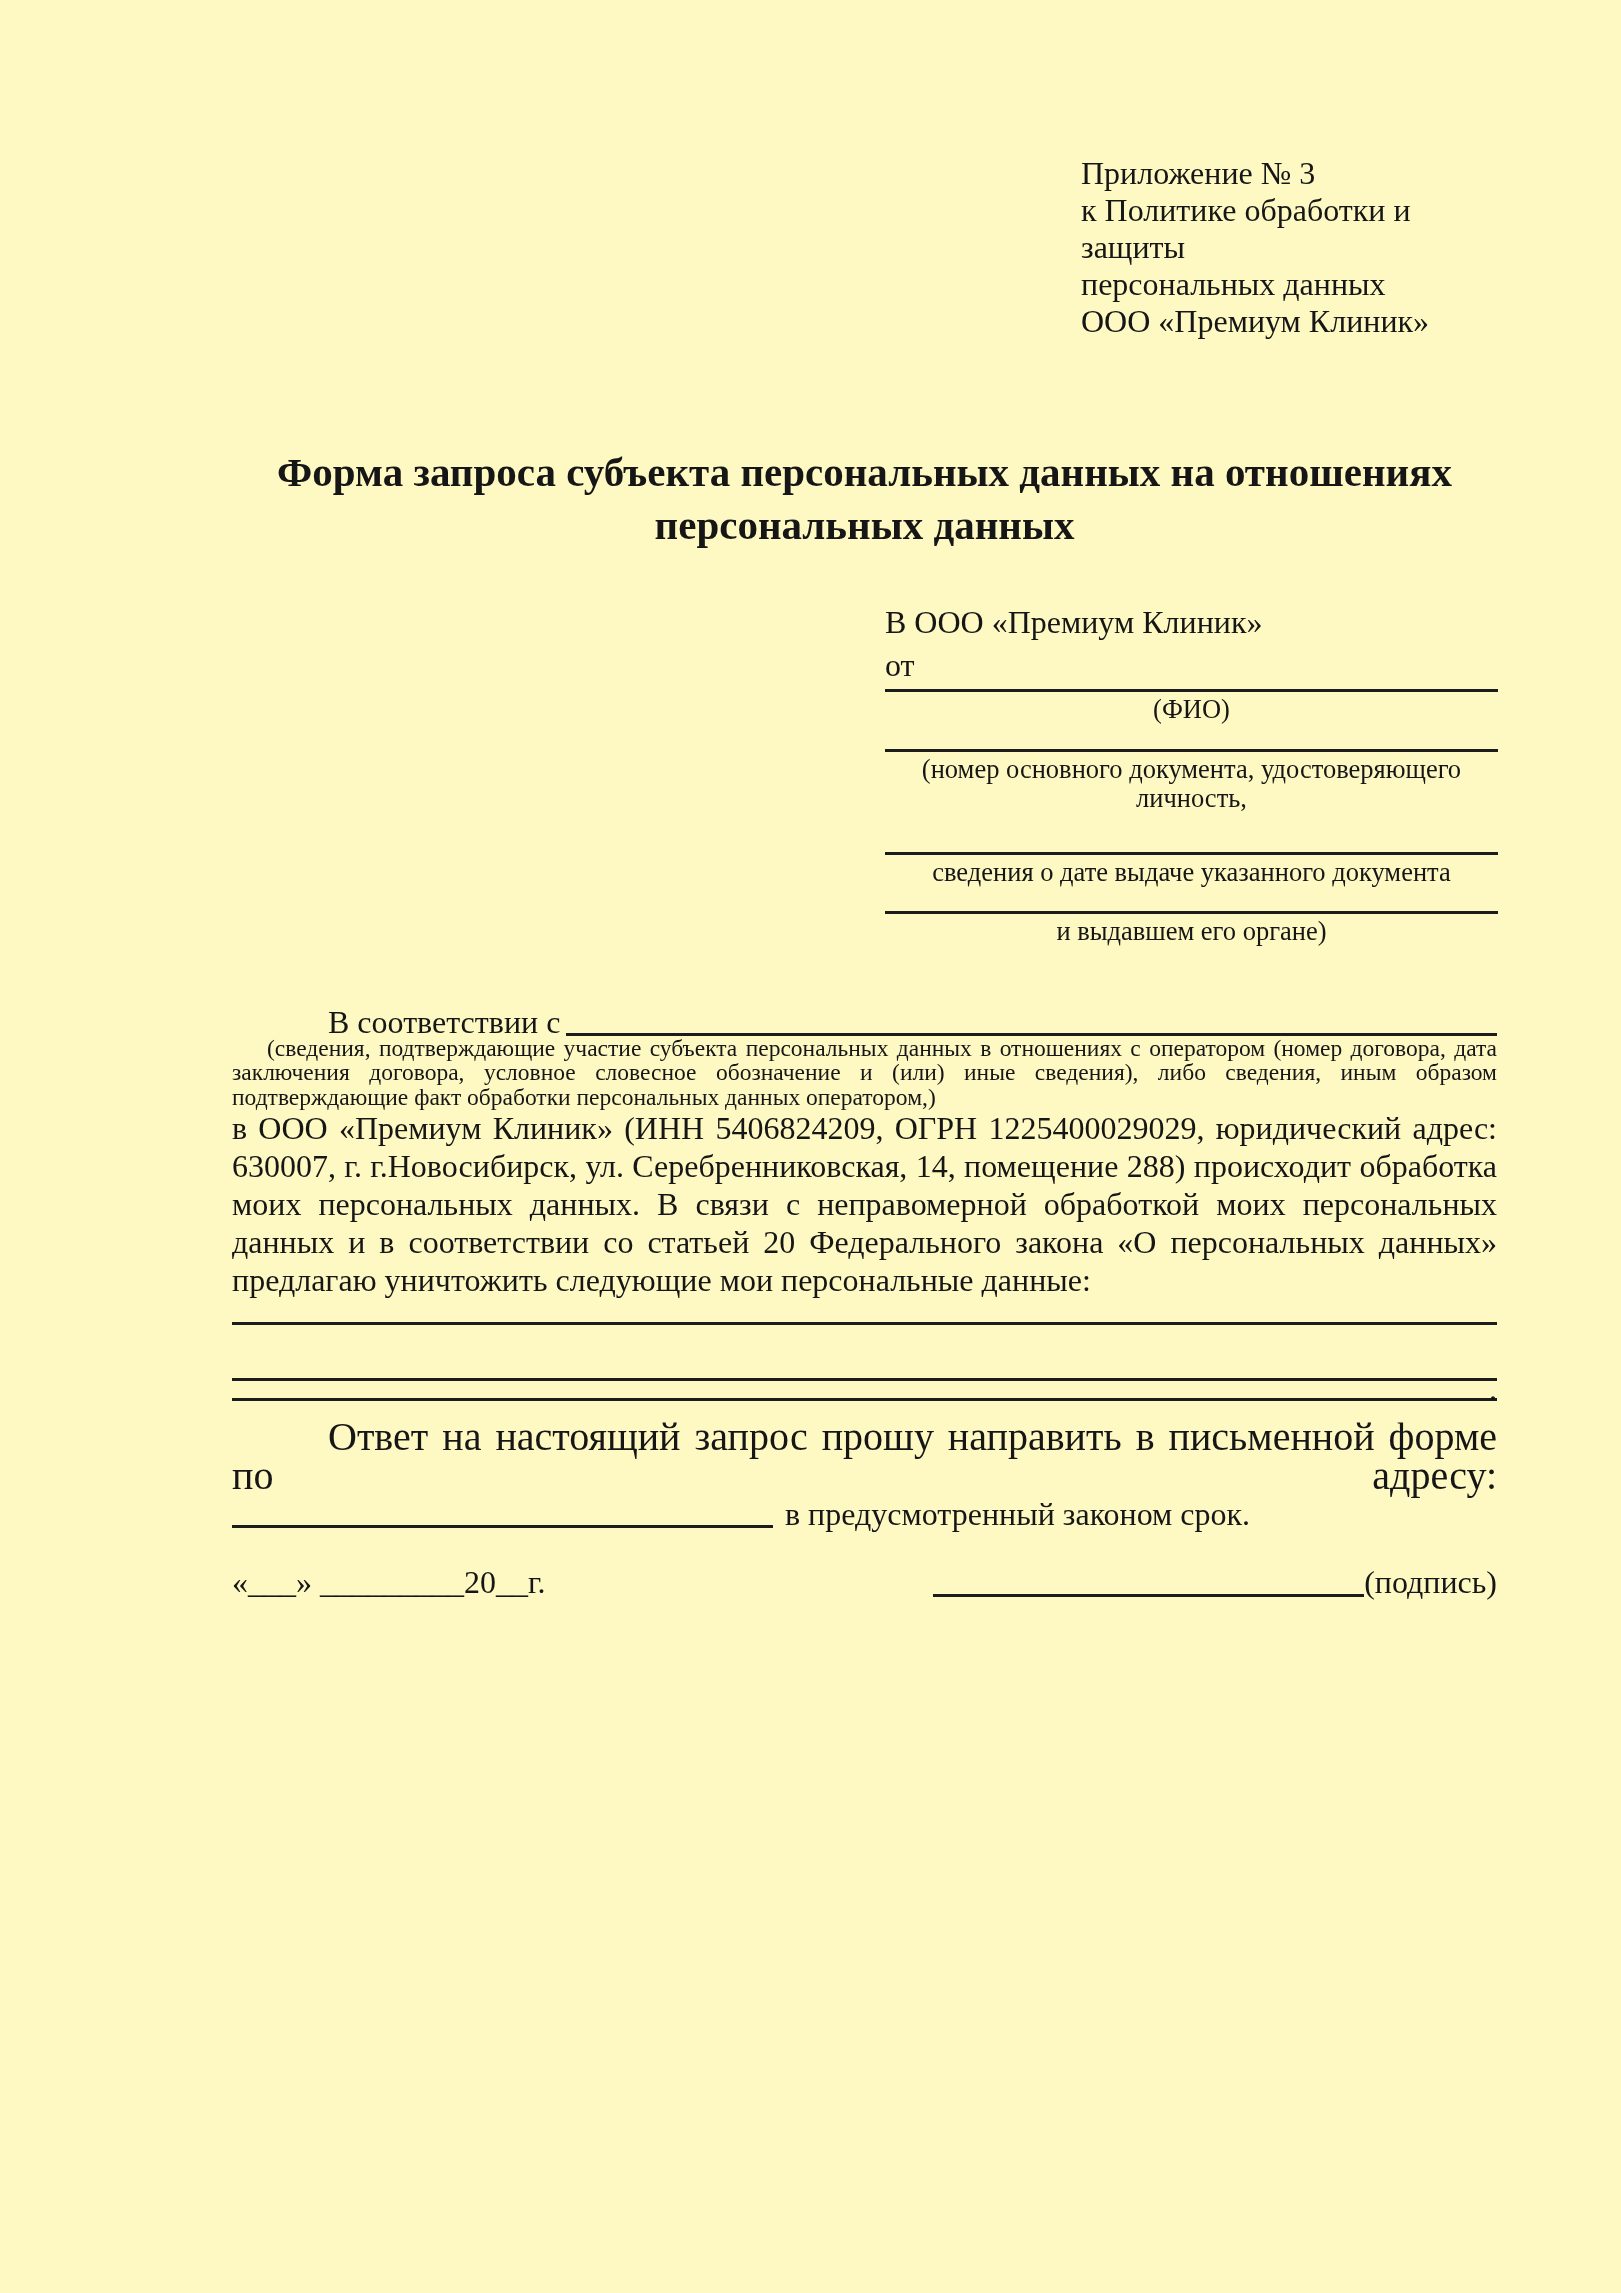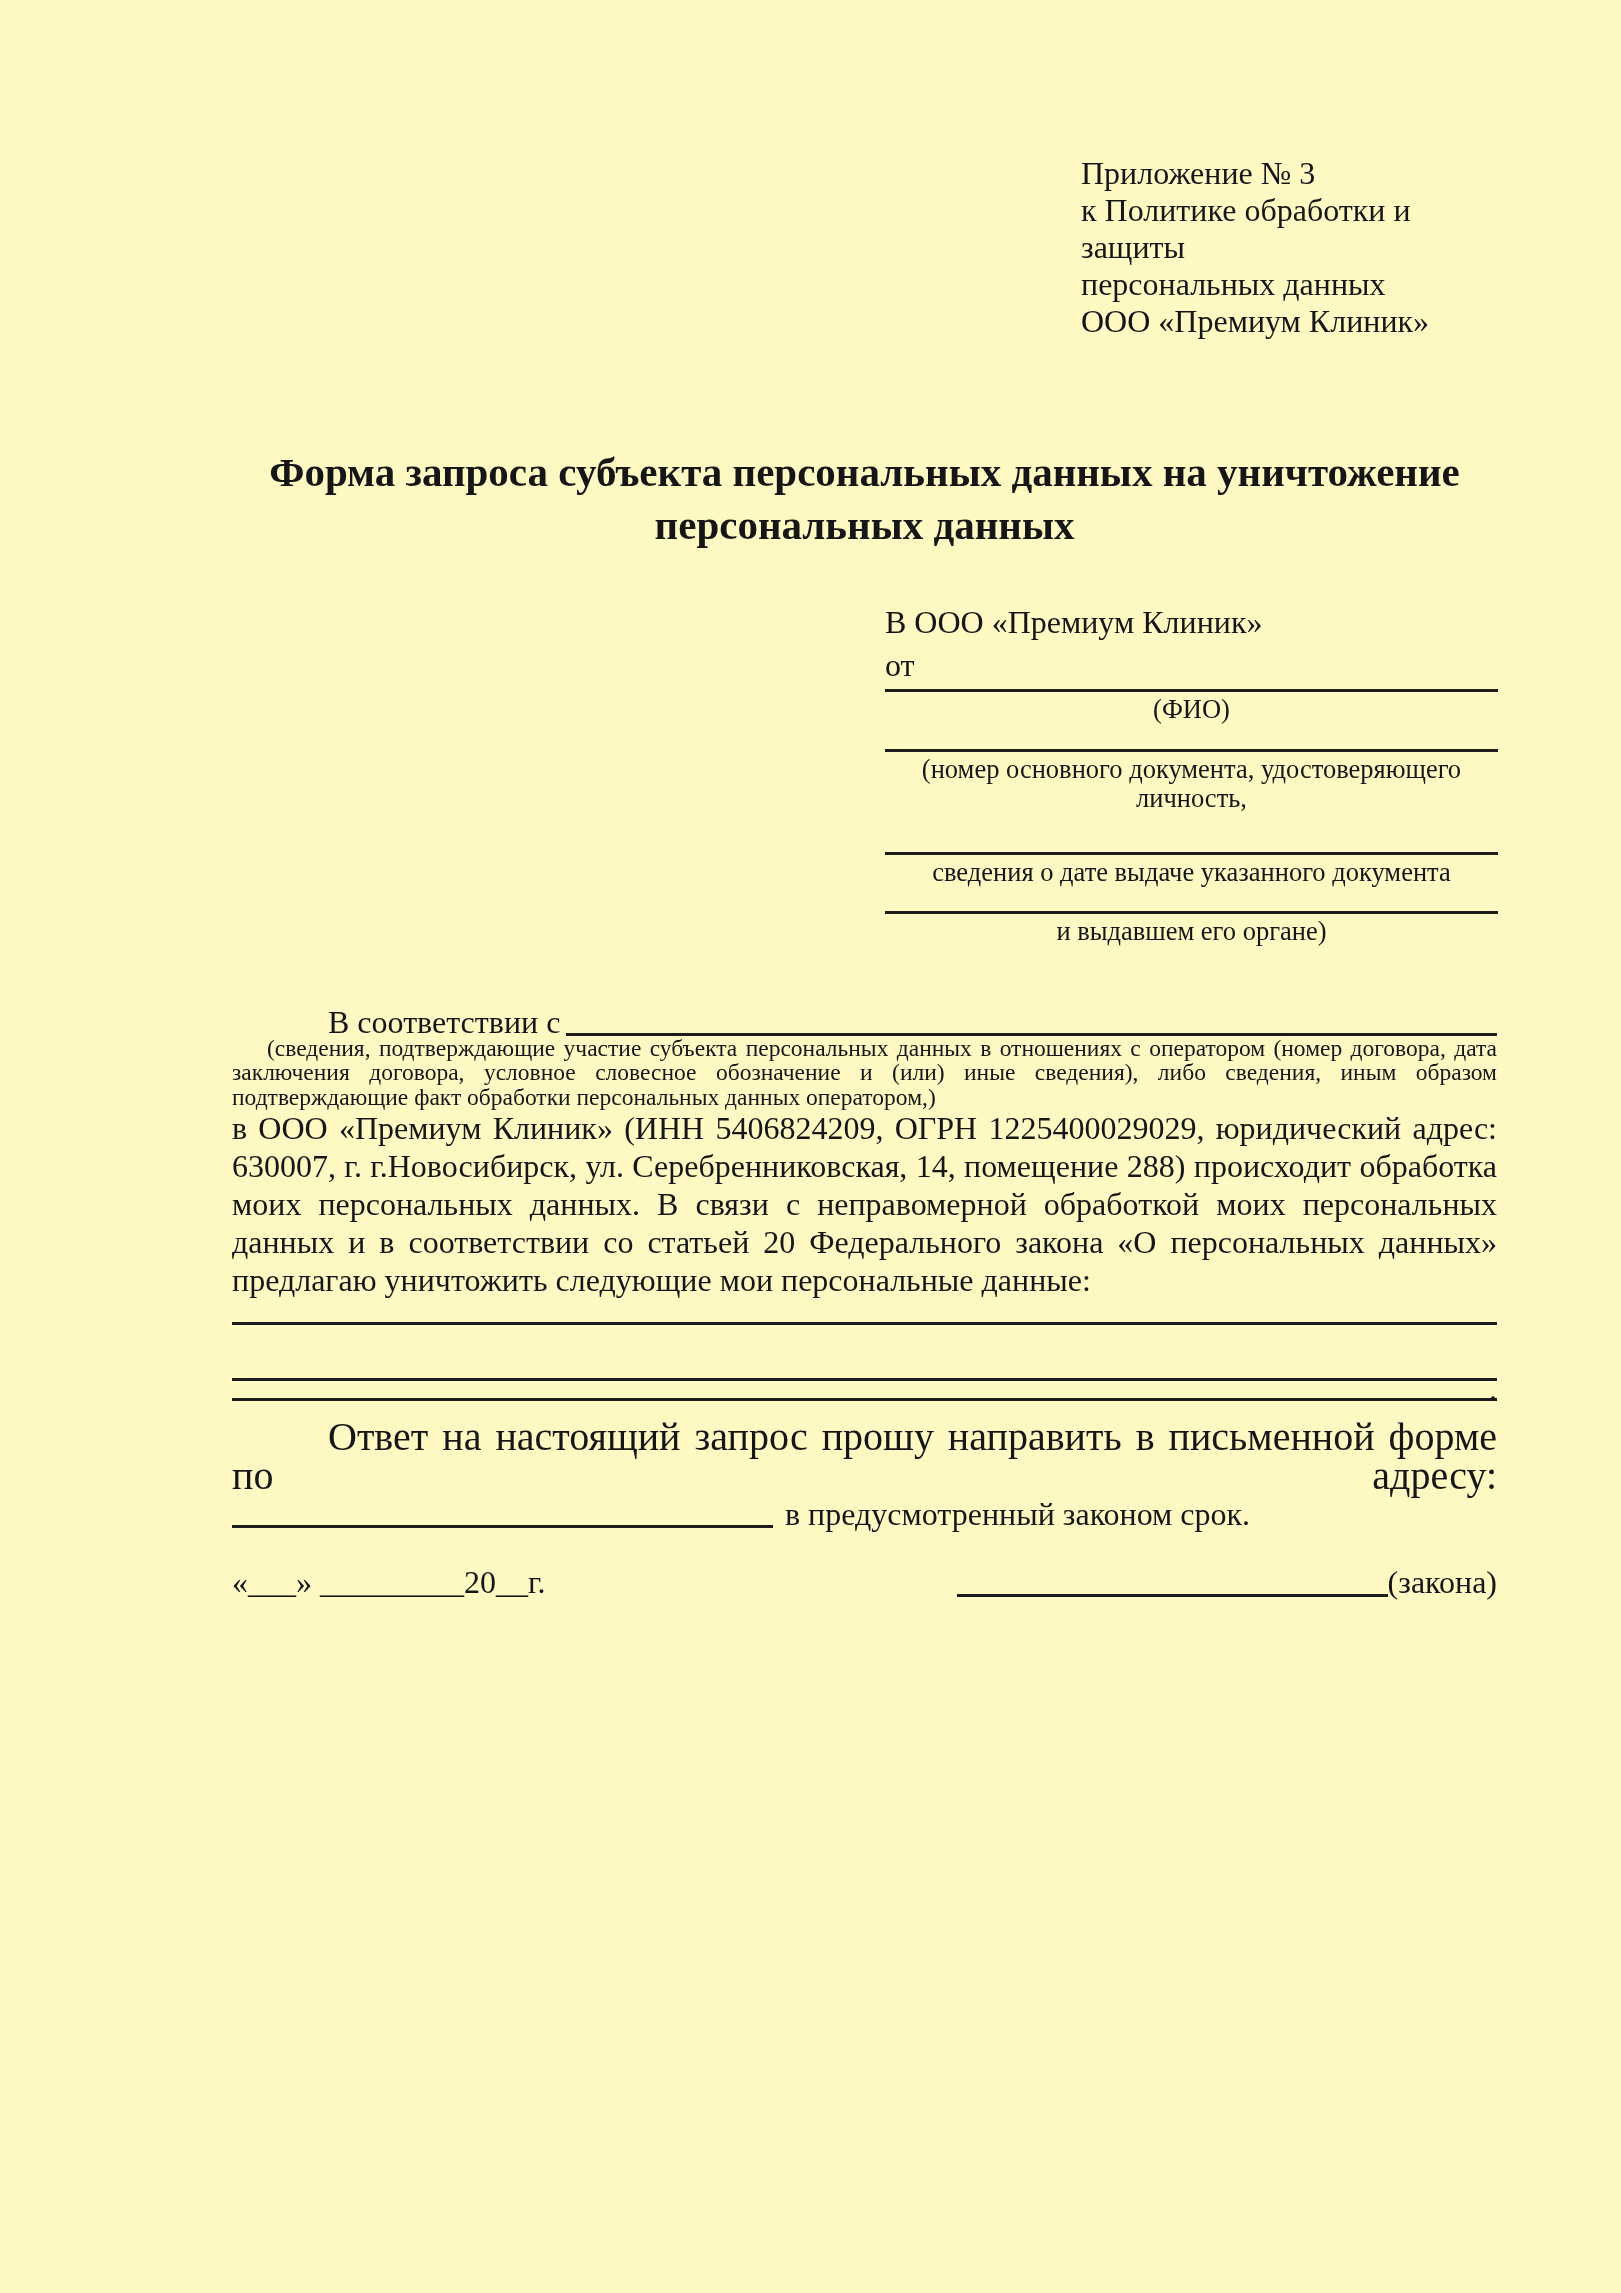--- a/index.html
+++ b/index.html
@@ -58,21 +58,21 @@
   <div class="content">
 
     <div class="appendix">
       <div>Приложение № 3</div>
       <div>к Политике обработки и защиты</div>
       <div>персональных данных</div>
       <div>ООО «Премиум Клиник»</div>
     </div>
 
     <div class="title">
-      <div>Форма запроса субъекта персональных данных на уничтожение</div>
+      <div>Форма запроса субъекта персональных данных на отношениях</div>
       <div>персональных данных</div>
     </div>
 
     <div class="addressee">
       <div>В ООО «Премиум Клиник»</div>
       <div>от</div>
       <div class="field-line fl-1"></div>
       <div class="cap">(ФИО)</div>
       <div class="field-line fl-2"></div>
       <div class="cap">(номер основного документа, удостоверяющего личность,</div>
@@ -103,19 +103,19 @@
 
     <div class="row response2">
       <span class="blank"></span>
       <span>в предусмотренный законом срок.</span>
     </div>
 
     <div class="footer-row">
       <div>«___» _________20__г.</div>
       <div class="sig-group">
         <span class="sig-blank"></span>
-        <span>(закона)</span>
+        <span>(подпись)</span>
       </div>
     </div>
 
   </div>
 </div>
 
 
 </body></html>

